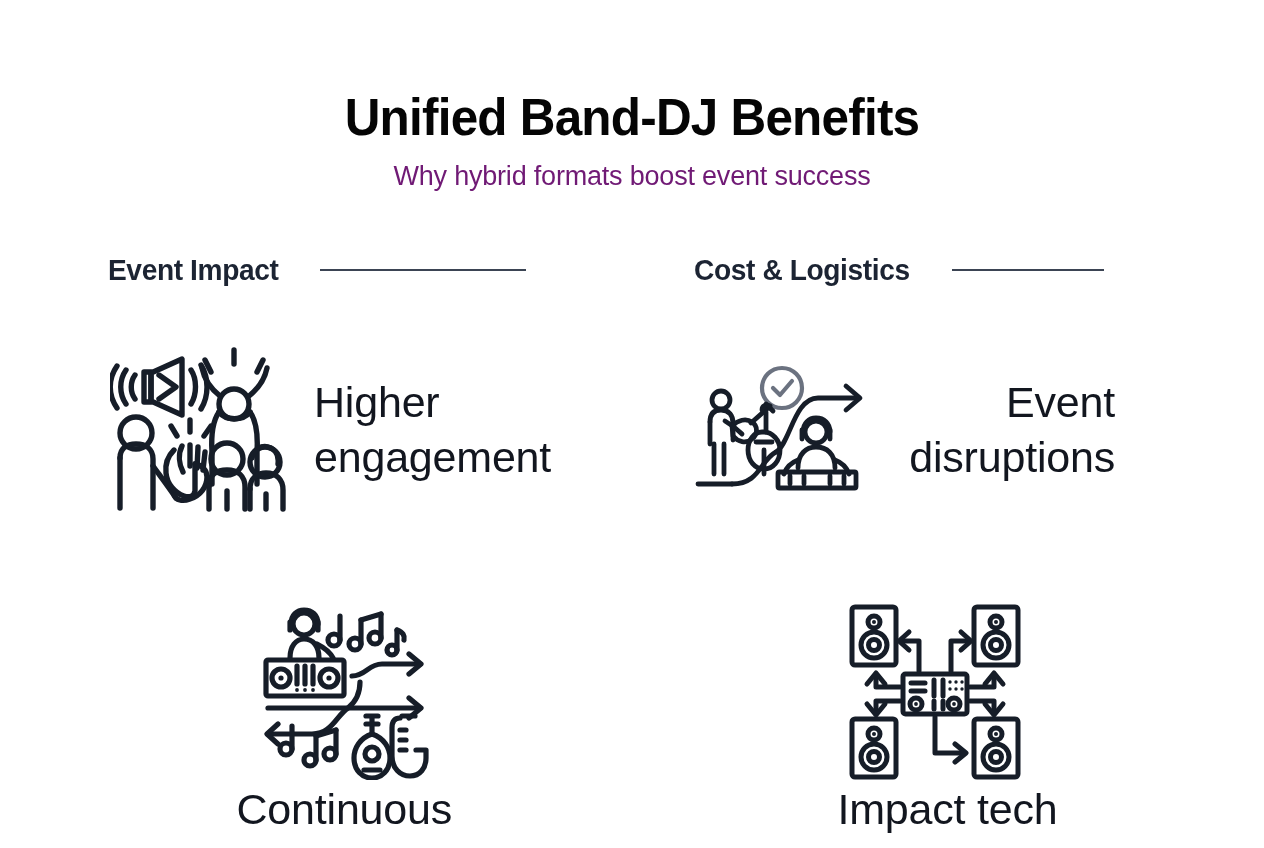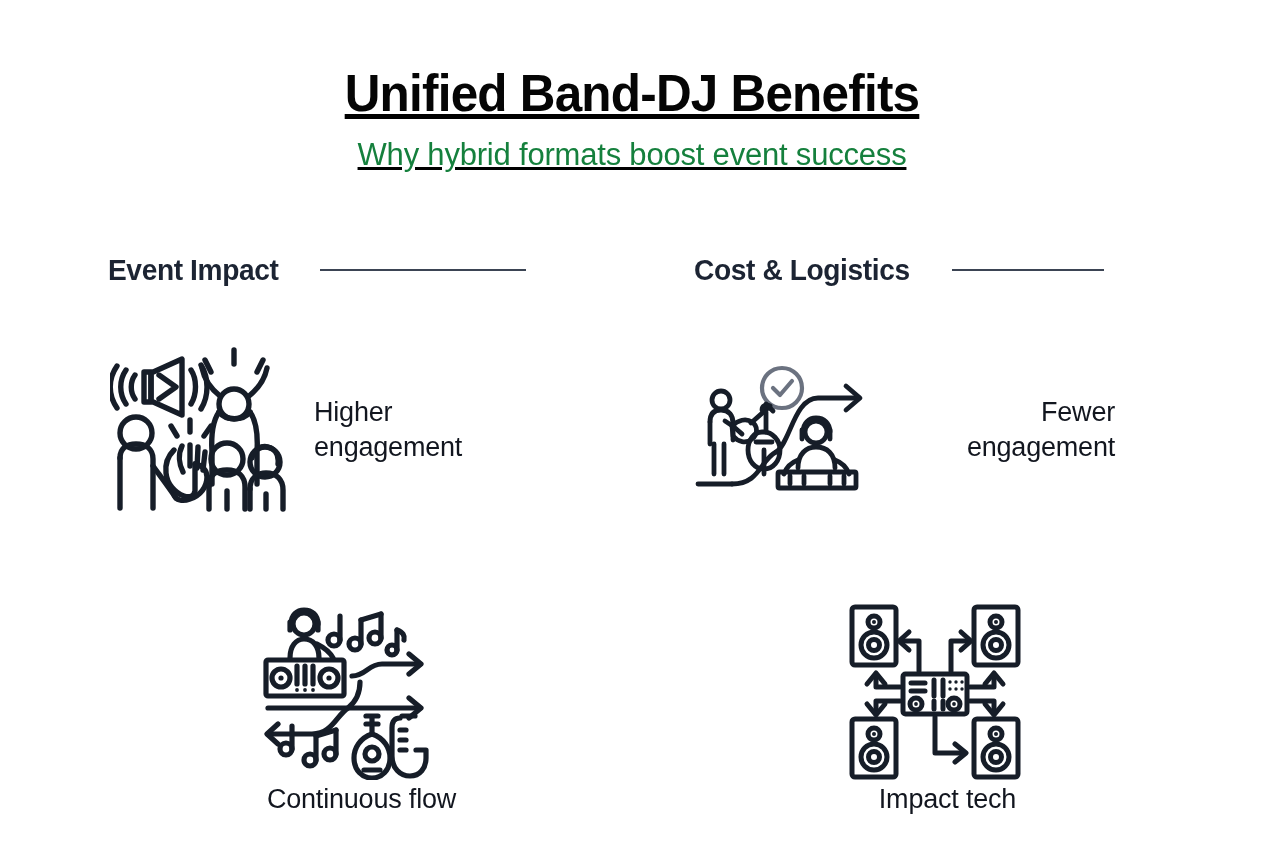--- a/index.html
+++ b/index.html
@@ -15,37 +15,36 @@
   }
   .slide {
     position: relative;
     width: 1264px;
     height: 848px;
     background: #ffffff;
   }
 
   
   .header {
-    padding-top: 64px;
+    padding-top: 88px;
     text-align: center;
-    text-decoration: underline;
   }
   .title {
     font-size: 52px;
     font-weight: 700;
     color: #050505;
     letter-spacing: -0.8px;
     line-height: 1.12;
     margin: 0;
     transform: scaleX(0.95);
   }
   .subtitle {
-    font-size: 31px;
+    font-size: 27px;
     font-weight: 400;
-    color: #15803d;
+    color: #701a75;
     line-height: 1.2;
     margin: 14px 0 0 0;
     letter-spacing: -0.2px;
   }
 
   
   .columns {
     position: absolute;
     top: 248px;
     left: 3px;
@@ -94,21 +93,21 @@
     width: 180px;
     height: 180px;
     flex: 0 0 180px;
     display: flex;
     align-items: center;
     justify-content: center;
   }
   .icon-box svg { display: block; }
 
   .benefit-label {
-    font-size: 27px;
+    font-size: 43px;
     font-weight: 400;
     color: #12161f;
     line-height: 1.28;
     letter-spacing: -0.2px;
     margin-left: 26px;
     max-width: 250px;
   }
   .benefit-label.two-line { max-width: 215px; }
 </style>
 </head>
@@ -309,21 +308,21 @@
             <path d="M104 96 C96 99 92 104 90 110"></path>
             <path d="M141 96 C149 99 153 104 155 110"></path>
 
             <rect x="84" y="108" width="78" height="16" rx="1.5"></rect>
             <path d="M96 112 L96 120"></path>
             <path d="M110 112 L110 120"></path>
             <path d="M136 112 L136 120"></path>
             <path d="M150 112 L150 120"></path>
           </svg>
         </div>
-        <div class="benefit-label two-line">Fewer engagement</div>
+        <div class="benefit-label two-line">Event disruptions</div>
       </div>
 
       <div class="benefit row2">
         <div class="icon-box">
           <svg width="178" height="182" viewBox="0 0 178 182" fill="none" stroke="#161d28" stroke-width="5" stroke-linecap="round" stroke-linejoin="round">
 
             <rect x="6" y="6" width="44" height="58" rx="3"></rect>
             <circle cx="28" cy="21" r="6"></circle>
             <circle cx="28" cy="21" r="2" fill="#161d28" stroke="none"></circle>
             <circle cx="28" cy="44" r="13"></circle>

